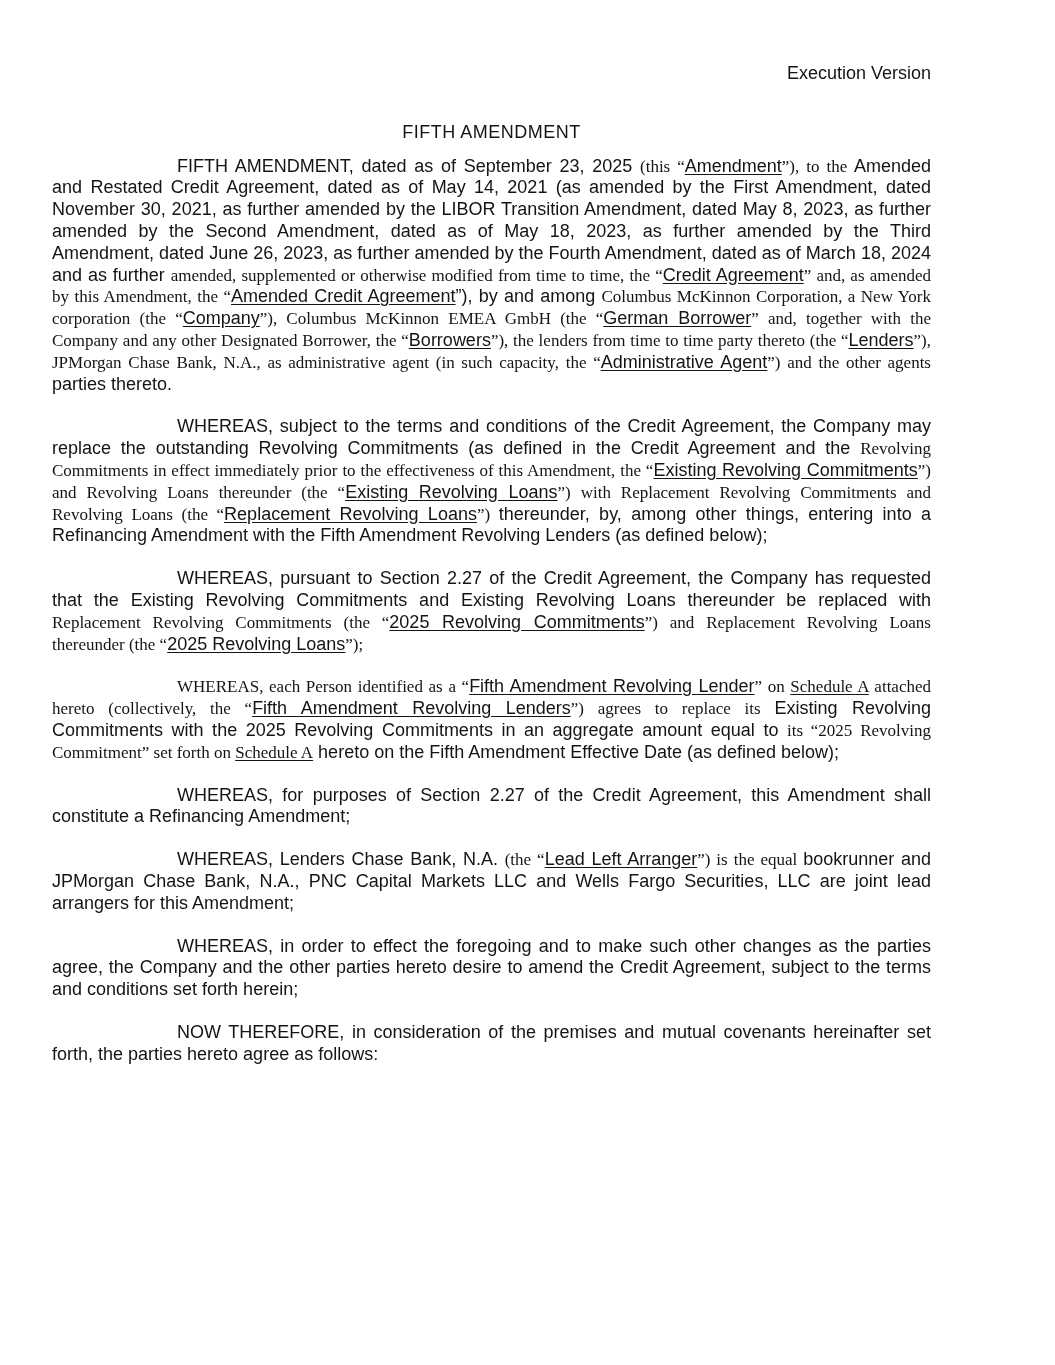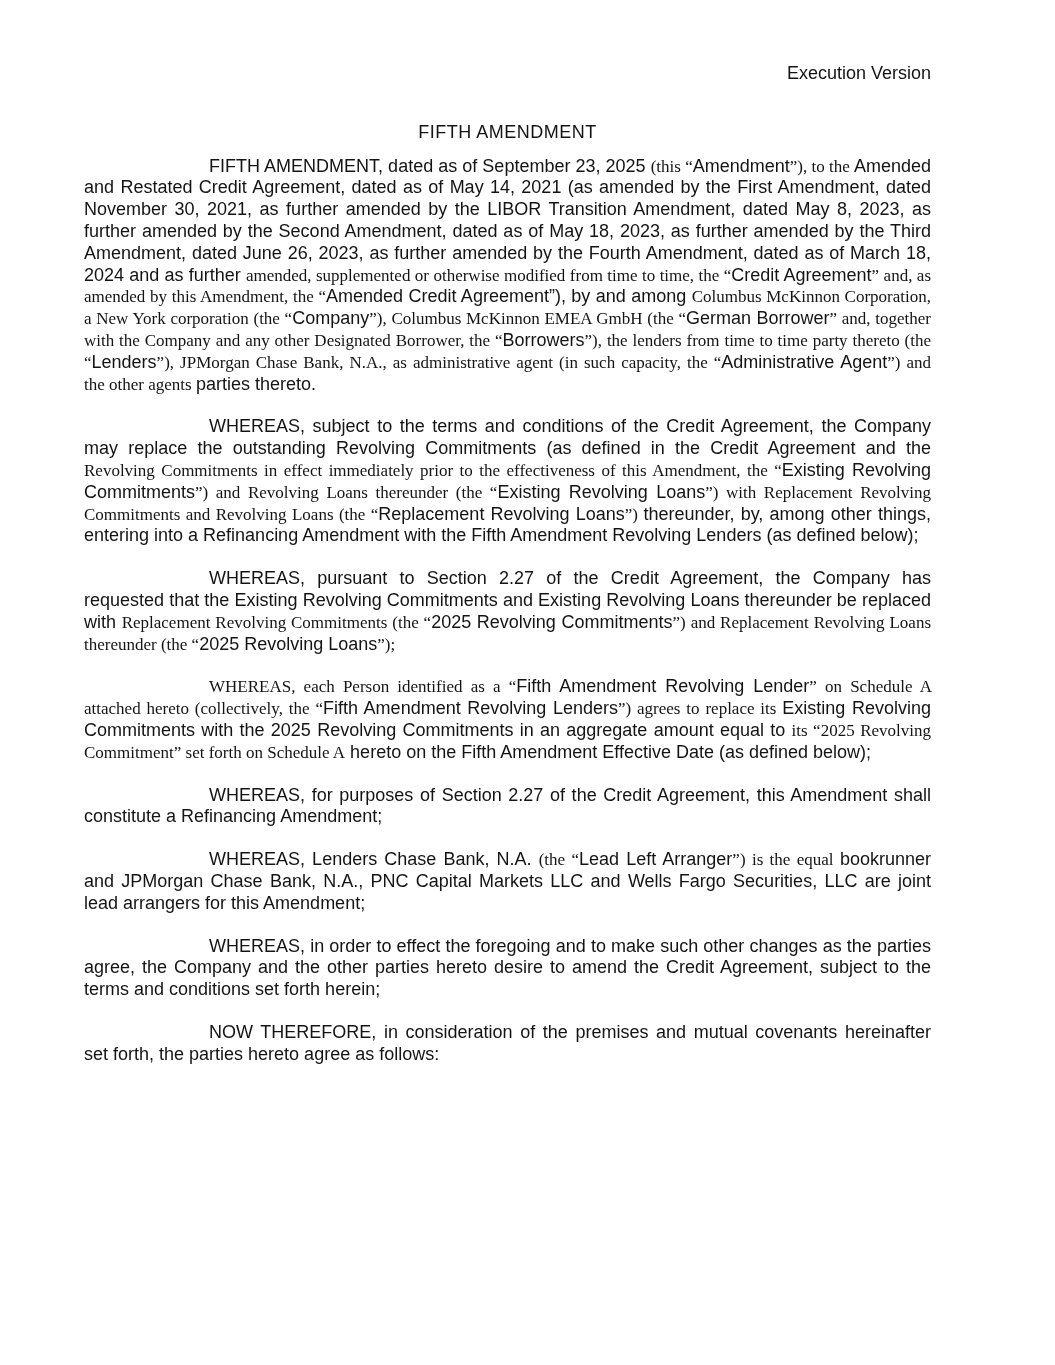--- a/index.html
+++ b/index.html
@@ -6,21 +6,21 @@
     margin: 0;
     padding: 0;
   }
   .page {
     position: relative;
     width: 1055px;
     height: 1365px;
     margin: 0;
     background: #ffffff;
     box-sizing: border-box;
-    padding: 63px 124px 0 84px;
+    padding: 63px 124px 0 52px;
     font-family: "Liberation Sans", sans-serif;
     font-size: 18px;
     line-height: 21.8px;
     overflow: hidden;
   }
   .exec-version {
     text-align: right;
     margin: 0 0 37px 0;
   }
   .doc-title {
@@ -39,20 +39,21 @@
     text-align: center;
     margin: 0 0 21px 0;
     font-size: 18px;
   }
   .witnesseth .wl {
     text-decoration: underline;
     text-underline-offset: 3px;
     margin: 0 2.8px;
   }
   .u {
+    text-decoration: underline;
     text-underline-offset: 2px;
   }
   .serif {
     font-family: "Liberation Serif", serif;
     font-size: 17px;
   }
 </style>
 </head>
 <body style="background: rgb(255, 255, 255);">
 

